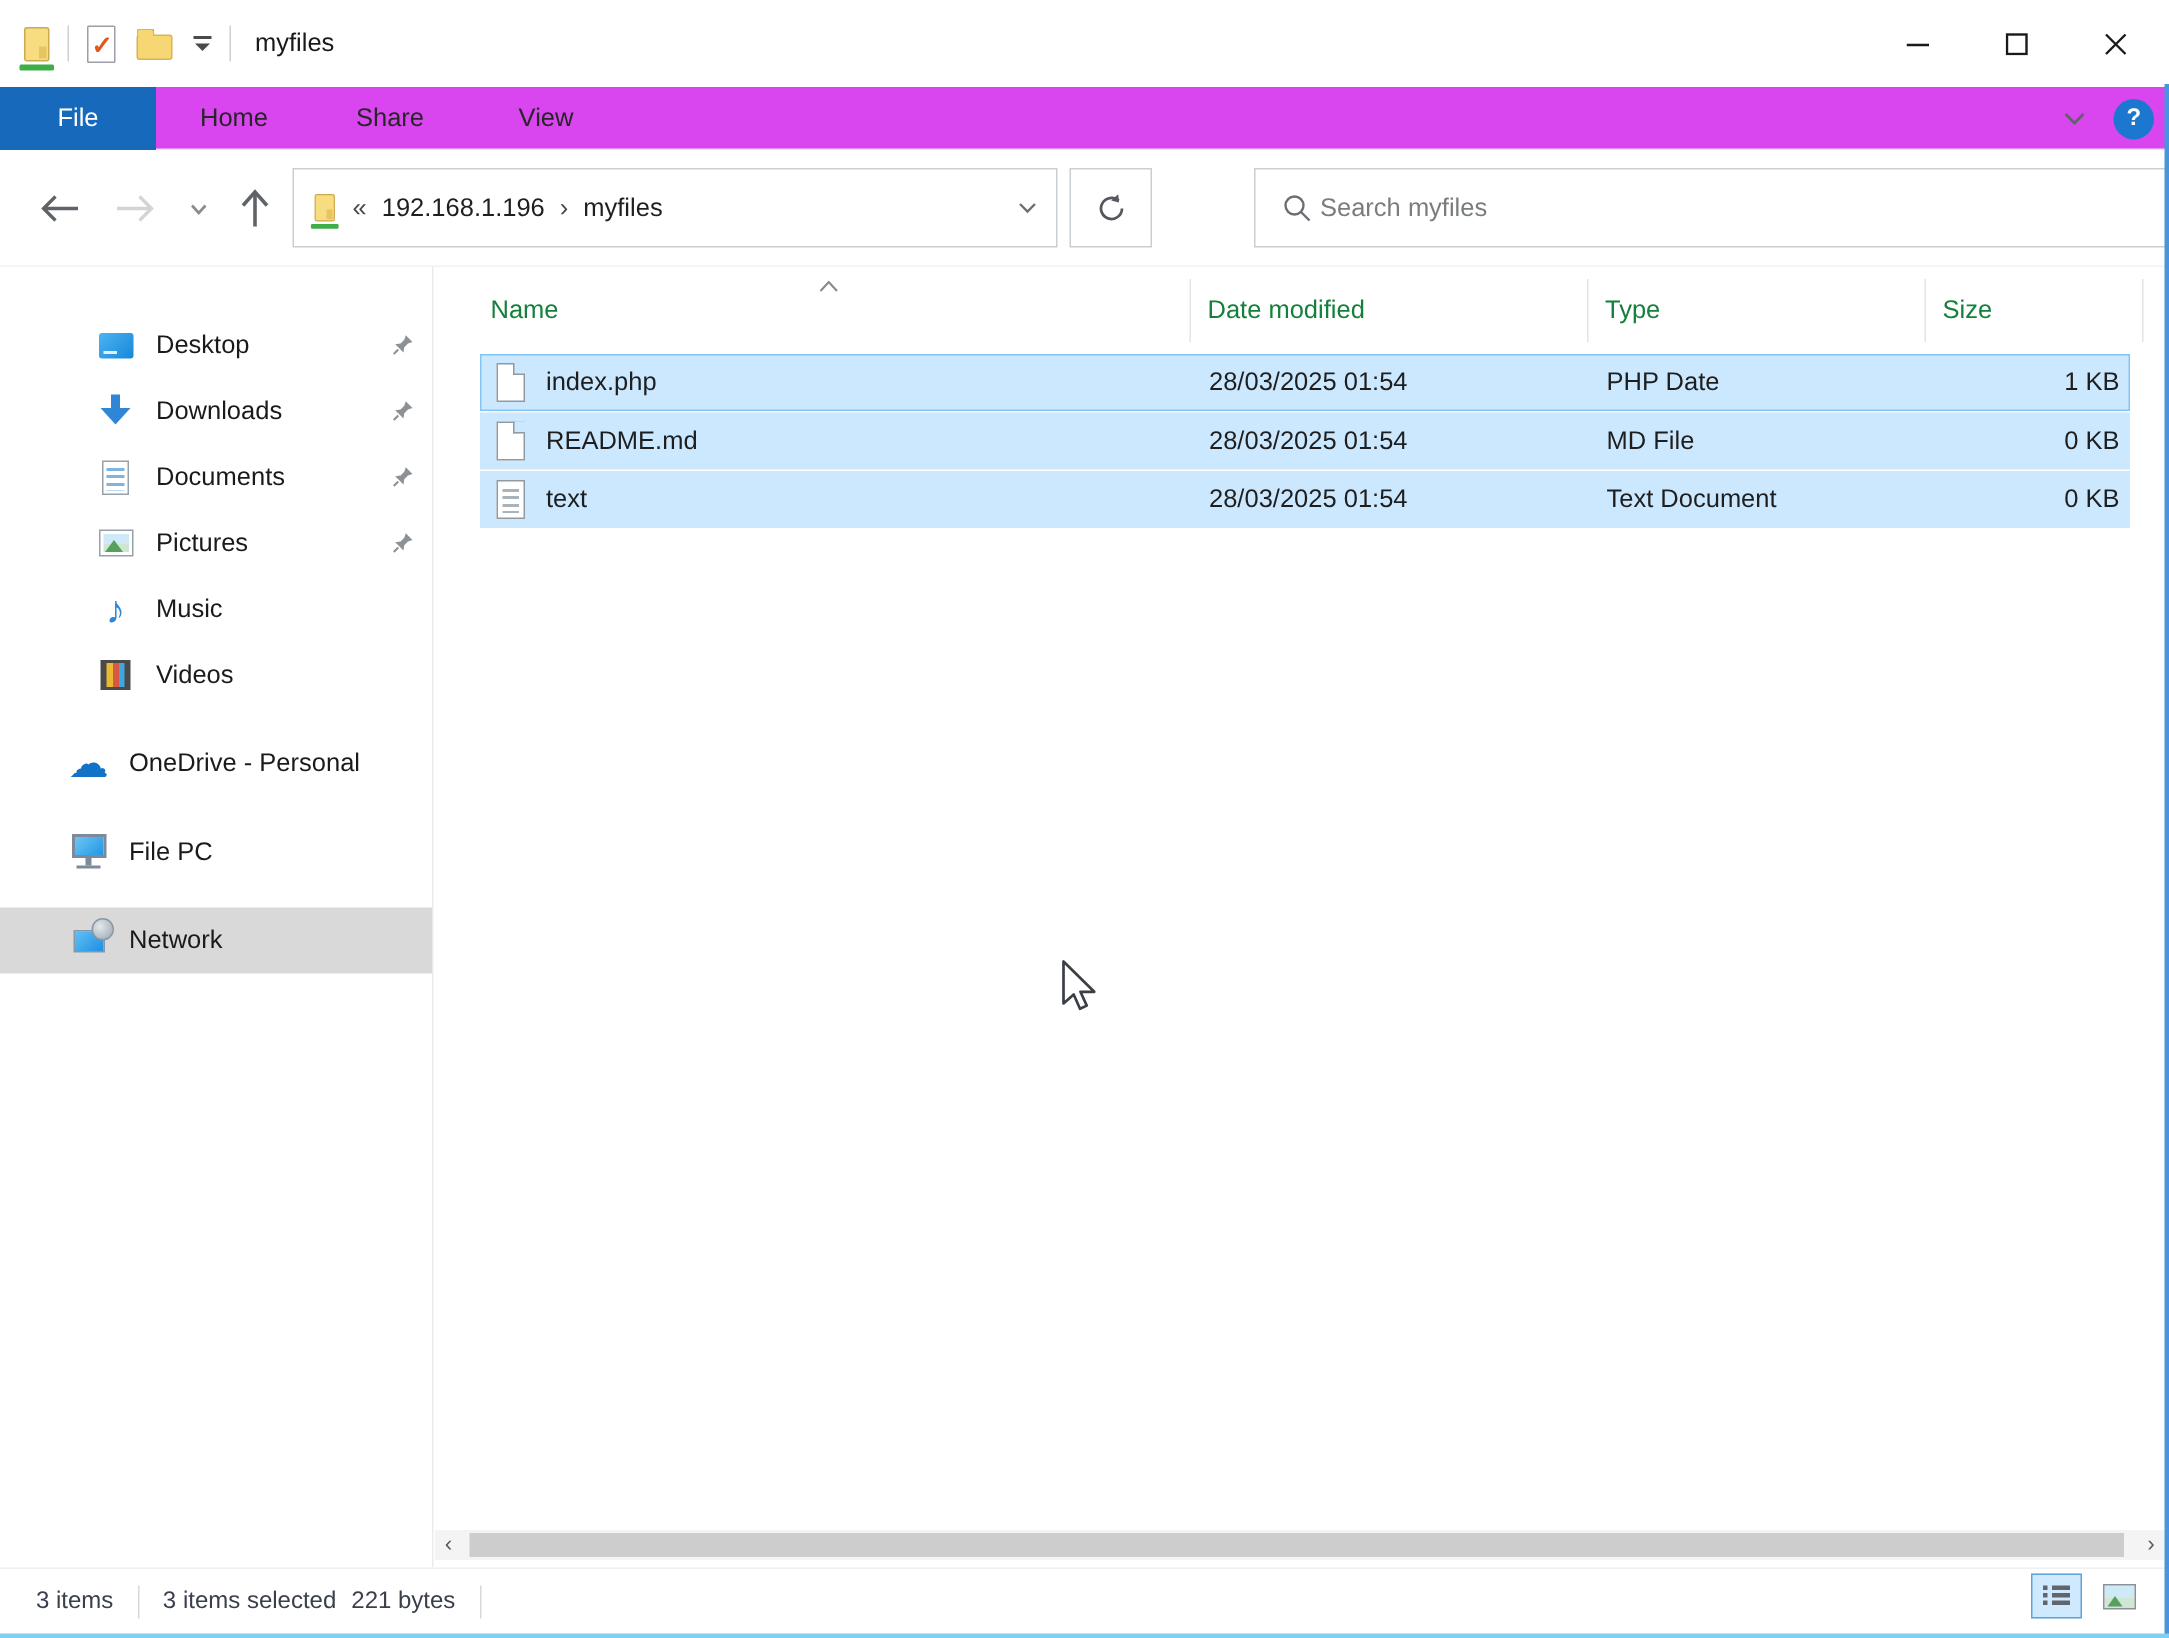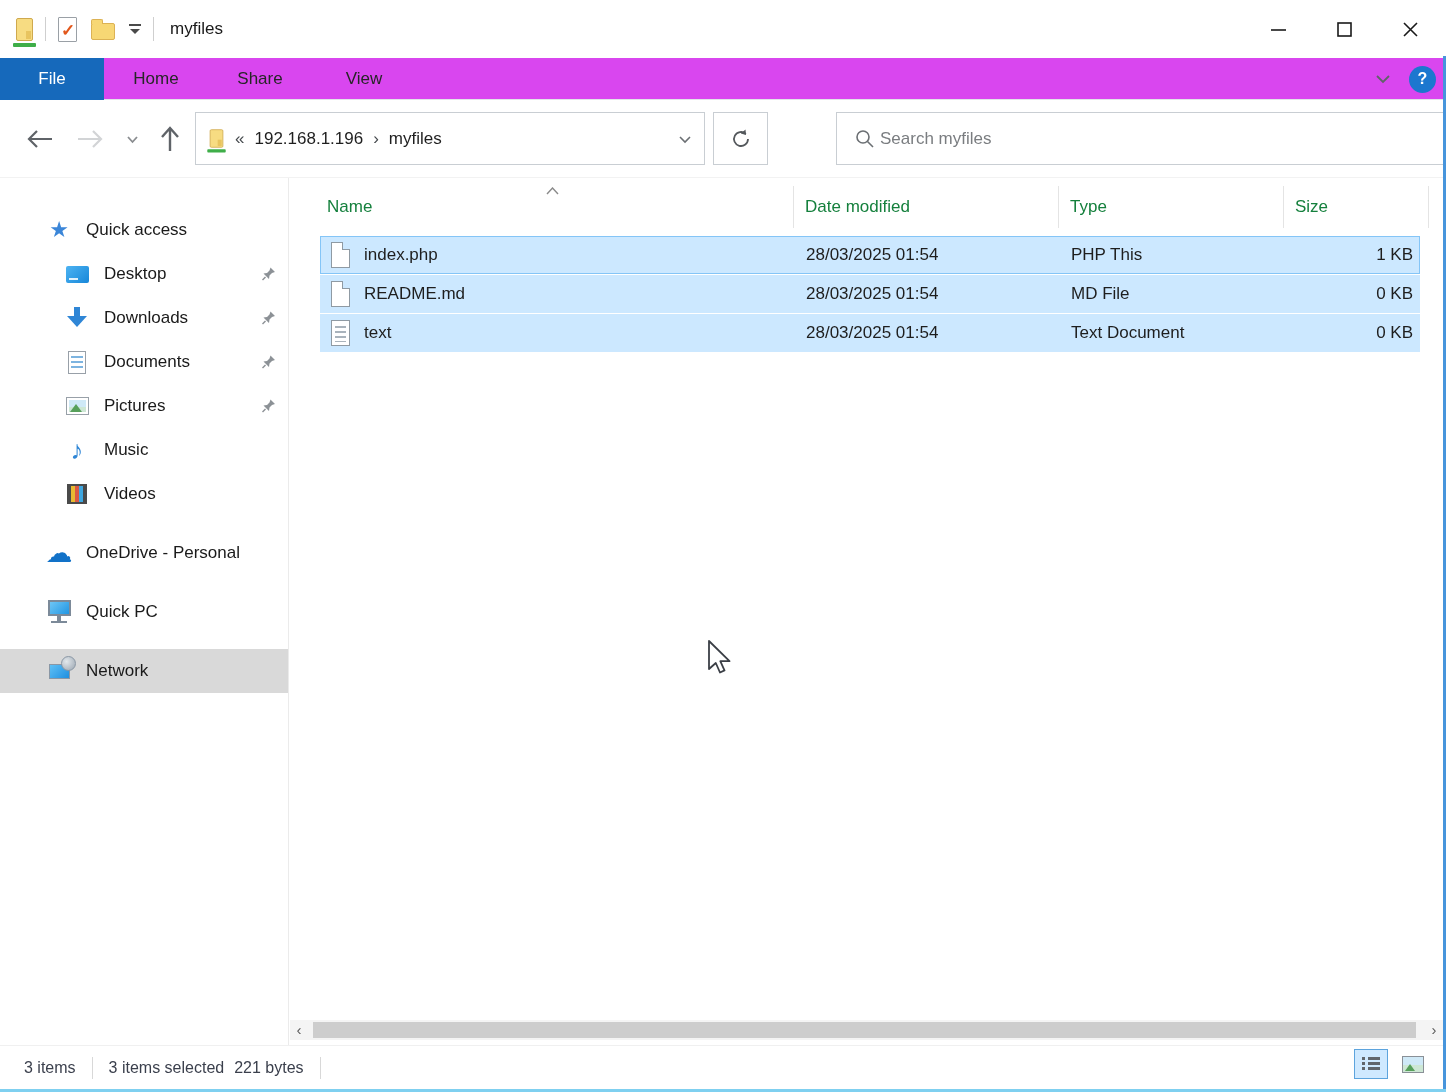--- a/index.html
+++ b/index.html
@@ -222,27 +222,20 @@
       <circle cx="8" cy="8" r="6" stroke="#6b6f73" stroke-width="1.6" fill="none"></circle>
       <line x1="12.5" y1="12.5" x2="18" y2="18" stroke="#6b6f73" stroke-width="1.6"></line>
     </svg>
     <input type="text" placeholder="Search myfiles" style="">
   </div>
 </div>
 
 <div class="side-sep"></div>
 <div class="sidebar">
 
-    <div class="side-item">
-      <span class="icon-box">
-        <span class="icon-slot icon quick-access-star-icon"></span>
-      </span>
-      <span class="side-label">Quick access</span>
-
-    </div>
 
     <div class="side-item indent pinned">
       <span class="icon-box">
         <span class="icon-slot icon desktop-icon"></span>
       </span>
       <span class="side-label">Desktop</span>
       <svg class="pin" width="15" height="15" viewBox="0 0 15 15">
         <path d="M9.5 1 L14 5.5 L11 6.5 L8.5 9 L8 12.5 L2.5 7 L6 6.5 L8.5 4 Z" fill="#8c9196"></path>
         <line x1="1.5" y1="13.5" x2="4.5" y2="10.5" stroke="#8c9196" stroke-width="1.4"></line>
       </svg>
@@ -302,21 +295,21 @@
         <span class="icon-slot icon onedrive-icon"></span>
       </span>
       <span class="side-label">OneDrive - Personal</span>
 
     </div>
 
     <div class="side-item gap">
       <span class="icon-box">
         <span class="icon-slot icon this-pc-icon"></span>
       </span>
-      <span class="side-label">Quick PC</span>
+      <span class="side-label">File PC</span>
 
     </div>
 
     <div class="side-item selected gap">
       <span class="icon-box">
         <span class="icon-slot icon network-pc-icon"></span>
       </span>
       <span class="side-label">Network</span>
 
     </div>
@@ -338,21 +331,21 @@
     <span class="col-divider" style="left:993px;"></span>
     <span class="col-divider" style="left:1138px;"></span>
   </div>
 
   <div class="rows">
 
       <div class="row selected focused">
         <span class="cell-icon"><span class="icon-slot file-generic-icon"></span></span>
         <span class="cell cell-name">index.php</span>
         <span class="cell cell-date">28/03/2025 01:54</span>
-        <span class="cell cell-type">PHP This</span>
+        <span class="cell cell-type">PHP Date</span>
         <span class="cell cell-size">1 KB</span>
       </div>
 
       <div class="row selected">
         <span class="cell-icon"><span class="icon-slot file-generic-icon"></span></span>
         <span class="cell cell-name">README.md</span>
         <span class="cell cell-date">28/03/2025 01:54</span>
         <span class="cell cell-type">MD File</span>
         <span class="cell cell-size">0 KB</span>
       </div>

